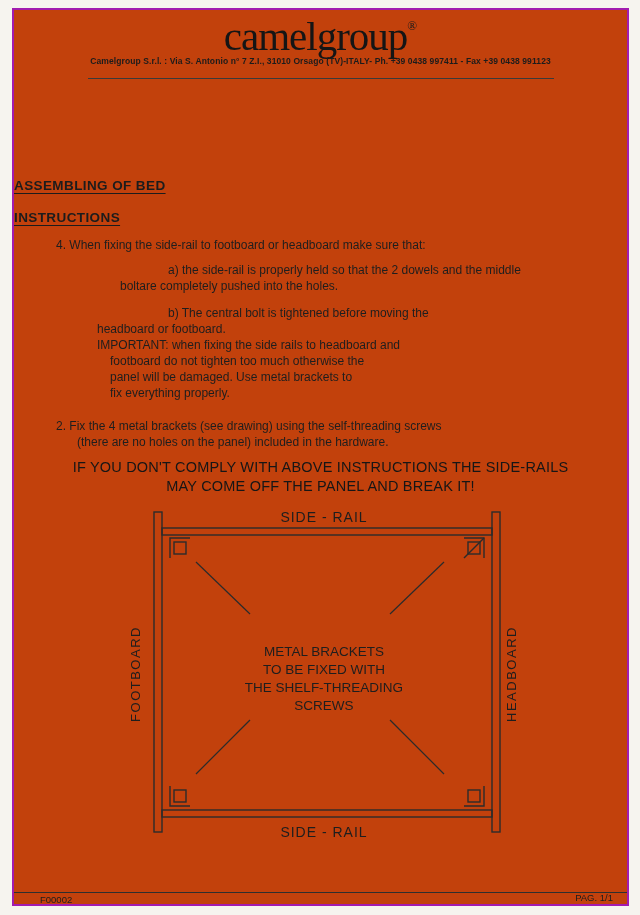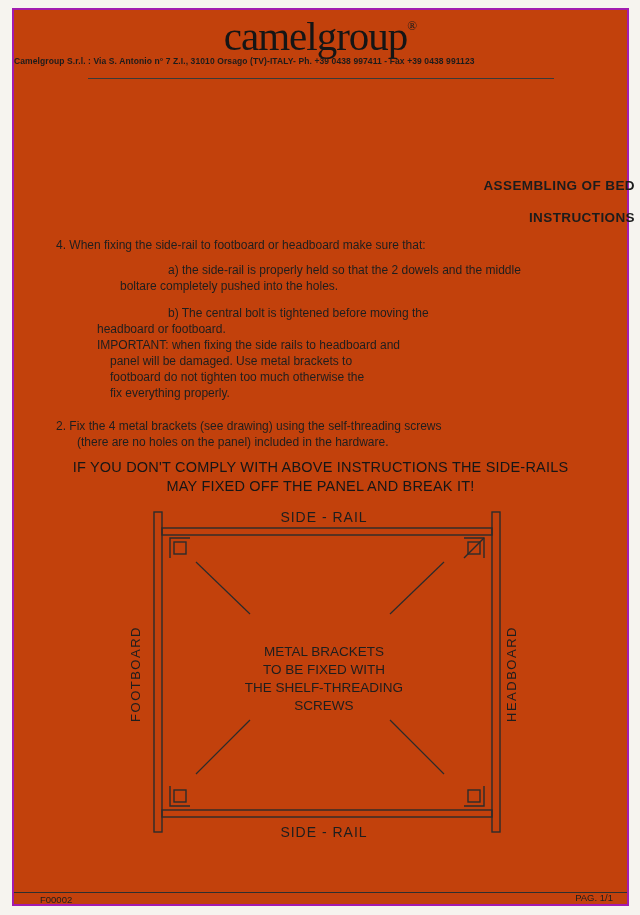--- a/index.html
+++ b/index.html
@@ -19,34 +19,34 @@
   .abs { position:absolute; }
 
   
   .logo-line { top:2px; left:0; width:100%; text-align:center; }
   .logo {
     font-family:"Liberation Serif", serif;
     font-size:41px; letter-spacing:-1px; color:#151515;
   }
   .reg { font-family:"Liberation Serif", serif; font-size:13px; vertical-align:20px; }
   .addr {
-    top:46px; left:0; width:100%; 
+    top:46px; left:0; width:100%; text-align:center;
     font-size:8.5px; font-weight:bold; letter-spacing:0.1px;
   }
   .contact {
     top:57px; left:0; width:100%; text-align:center; font-size:8.5px;
   }
   .contact .gap { display:inline-block; width:26px; }
   .header-rule { top:68px; left:74px; width:466px; height:1px; background:#3a3a3a; }
 
   
   .title {
-    left:0; width:100%; text-align:right;
+    left:0; width:100%; text-align:left;
     font-size:13.5px; font-weight:bold; letter-spacing:0.4px;
-    text-underline-offset:3px;margin-left:8px;
+    text-decoration:underline; text-underline-offset:3px;
   }
   .title-main { top:168px; }
   .title-sub  { top:200px; }
 
   
   .bodyline, .block { font-size:12px; line-height:16px; color:#1e1e1e; }
   .item1 { top:227px; left:42px; }
   .a-block { top:252px; left:106px; }
   .b-block { top:295px; left:83px; }
   .item2-block { top:408px; left:42px; }
@@ -93,33 +93,33 @@
 
   <div class="abs block a-block">
     <div class="ml58">a) the side-rail is properly held so that the 2 dowels and the middle</div>
     <div>boltare completely pushed into the holes.</div>
   </div>
 
   <div class="abs block b-block">
     <div class="ml71">b) The central bolt is tightened before moving the</div>
     <div>headboard or footboard.</div>
     <div>IMPORTANT: when fixing the side rails to headboard and</div>
+    <div class="ml13">footboard do not tighten too much otherwise the</div>
     <div class="ml13">panel will be damaged.  Use metal brackets to</div>
-    <div class="ml13">footboard do not tighten too much otherwise the</div>
     <div class="ml13">fix everything properly.</div>
   </div>
 
   <div class="abs block item2-block">
     <div>2.  Fix the 4 metal brackets (see drawing) using the self-threading screws</div>
     <div class="ml21">(there are no holes on the panel) included in the hardware.</div>
   </div>
 
   <div class="abs warning">
     <div>IF YOU DON'T COMPLY WITH ABOVE INSTRUCTIONS THE SIDE-RAILS</div>
-    <div>MAY FIXED OFF THE PANEL AND BREAK IT!</div>
+    <div>MAY COME OFF THE PANEL AND BREAK IT!</div>
   </div>
 
   <div class="abs diagram-wrap">
     <svg width="440" height="345" viewBox="0 0 440 345">
 
       <text class="svg-label" x="224" y="16" text-anchor="middle">SIDE - RAIL</text>
       <text class="svg-label" x="224" y="331" text-anchor="middle">SIDE - RAIL</text>
 
       <rect x="54" y="6" width="8" height="320" fill="none" stroke="#2b2b2b" stroke-width="1.4"></rect>
       <rect x="392" y="6" width="8" height="320" fill="none" stroke="#2b2b2b" stroke-width="1.4"></rect>

